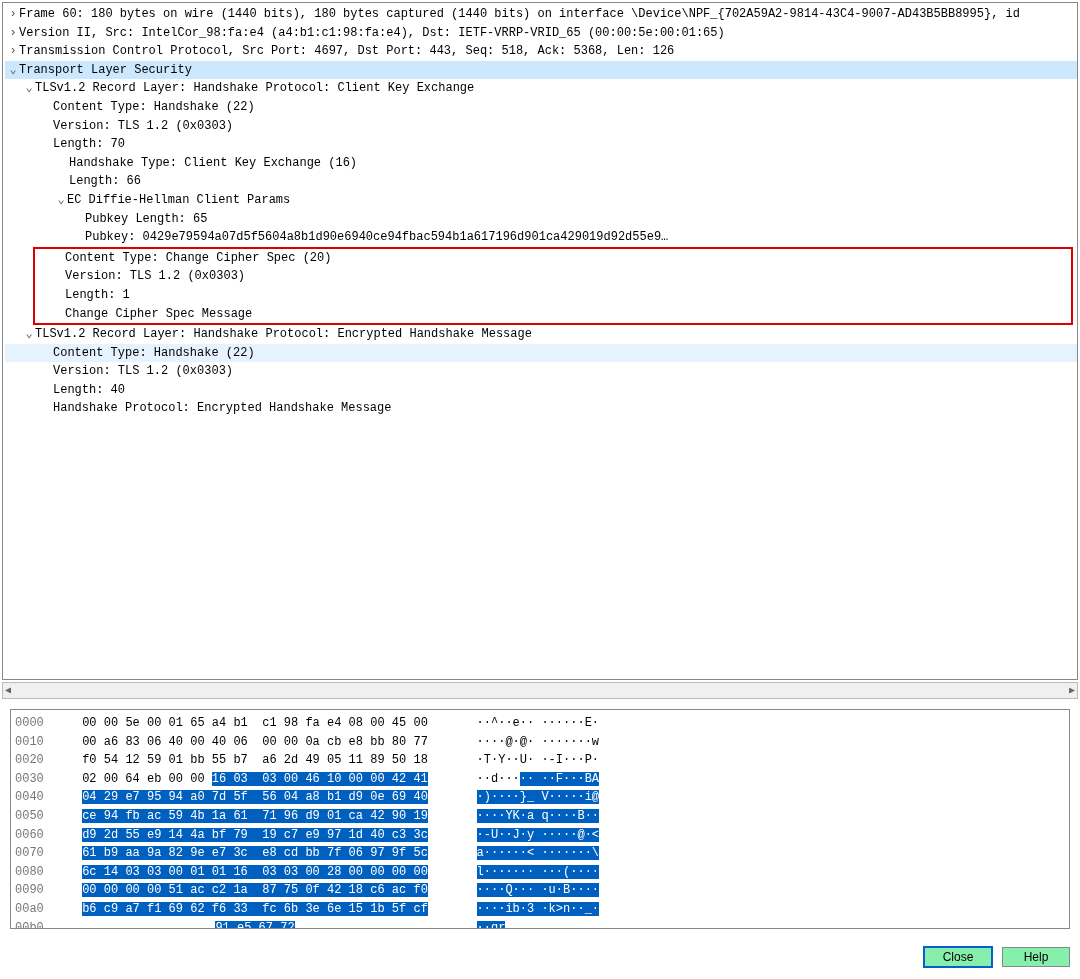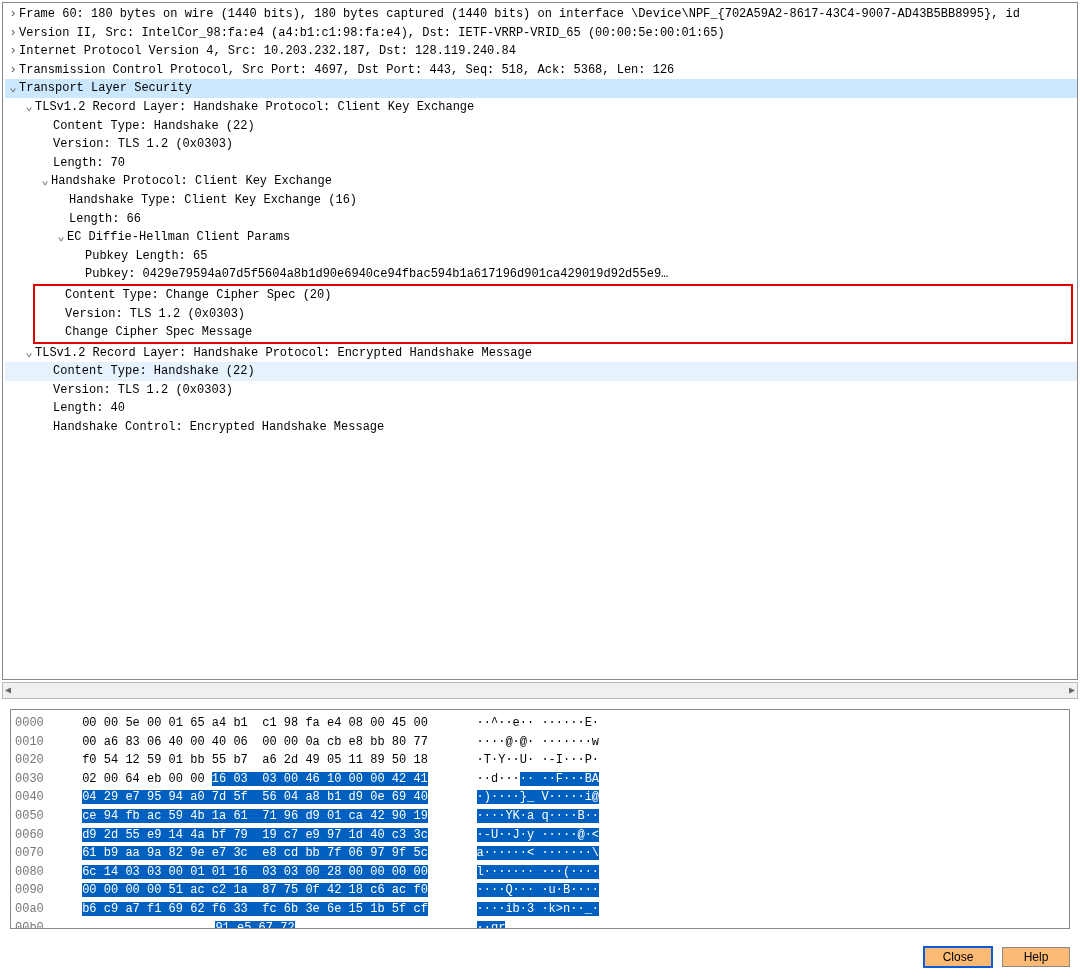--- a/index.html
+++ b/index.html
@@ -15,54 +15,53 @@
 .hex-pane { border: 1px solid #888; margin: 10px; padding: 4px; height: 220px; overflow: auto; white-space: pre; font-family: Consolas, "Courier New", monospace; background: #fff; }
 .hexline { display: flex; }
 .offset { color: #777; width: 40px; }
 .hexbytes { width: 400px; text-align: center; }
 .ascii { width: 190px; }
 .hilite { background: #0060c0; color: #fff; }
 .scroll-h { height: 17px; border: 1px solid #bbb; background: #f0f0f0; margin: 2px; position: relative; }
 .scroll-h::before { content: "\25C0"; position: absolute; left: 2px; top: 0; font-size: 10px; color: #666; }
 .scroll-h::after { content: "\25B6"; position: absolute; right: 2px; top: 0; font-size: 10px; color: #666; }
 .footer { display: flex; justify-content: flex-end; gap: 10px; padding: 8px 10px 6px; }
-.btn { font-family: "Segoe UI", Arial, sans-serif; font-size: 12px; padding: 2px 0; width: 68px; background: #fdba74; border: 1px solid #888; text-align: center; cursor: pointer; }
+.btn { font-family: "Segoe UI", Arial, sans-serif; font-size: 12px; padding: 2px 0; width: 68px; background: #86efac; border: 1px solid #888; text-align: center; cursor: pointer; }
 .btn:focus, .btn.primary { outline: 2px solid #0a5bd6; outline-offset: -1px; }
 </style>
 </head>
 <body>
 
 <div class="tree-pane">
-  <div class="row"><span class="caret">›</span><span class="row-content">Frame 60: 180 bytes on wire (1440 bits), 180 bytes captured (1440 bits) on interface \Device\NPF_{702A59A2-8617-43C4-9007-AD43B5BB8995}, id</span></div>
+  <div class="row"><span class="caret">›</span><span class="row-content">Frame 60: 180 bytes on wire (1440 bits), 180 bytes captured (1440 bits) on interface \Device\NPF_{702A59A2-9814-43C4-9007-AD43B5BB8995}, id</span></div>
   <div class="row"><span class="caret">›</span><span class="row-content">Version II, Src: IntelCor_98:fa:e4 (a4:b1:c1:98:fa:e4), Dst: IETF-VRRP-VRID_65 (00:00:5e:00:01:65)</span></div>
-  <div class="row"><span class="caret">›</span><span class="row-content">Internet Protocol Version 4, Src: 10.203.232.187, Dst: 128.119.240.84</span></div>
   <div class="row"><span class="caret">›</span><span class="row-content">Transmission Control Protocol, Src Port: 4697, Dst Port: 443, Seq: 518, Ack: 5368, Len: 126</span></div>
   <div class="row sel"><span class="caret">⌄</span><span class="row-content">Transport Layer Security</span></div>
   <div class="row" style="padding-left:18px"><span class="caret">⌄</span><span class="row-content">TLSv1.2 Record Layer: Handshake Protocol: Client Key Exchange</span></div>
   <div class="row" style="padding-left:48px"><span class="row-content">Content Type: Handshake (22)</span></div>
   <div class="row" style="padding-left:48px"><span class="row-content">Version: TLS 1.2 (0x0303)</span></div>
   <div class="row" style="padding-left:48px"><span class="row-content">Length: 70</span></div>
-  <div class="row" style="padding-left:34px"><span class="caret">⌄</span><span class="row-content">Handshake Protocol: Client Key Exchange</span></div>
   <div class="row" style="padding-left:64px"><span class="row-content">Handshake Type: Client Key Exchange (16)</span></div>
   <div class="row" style="padding-left:64px"><span class="row-content">Length: 66</span></div>
   <div class="row" style="padding-left:50px"><span class="caret">⌄</span><span class="row-content">EC Diffie-Hellman Client Params</span></div>
   <div class="row" style="padding-left:80px"><span class="row-content">Pubkey Length: 65</span></div>
   <div class="row" style="padding-left:80px"><span class="row-content">Pubkey: 0429e79594a07d5f5604a8b1d90e6940ce94fbac594b1a617196d901ca429019d92d55e9…</span></div>
 
   <div class="redbox">
     <div class="row" style="padding-left:30px"><span class="row-content">Content Type: Change Cipher Spec (20)</span></div>
     <div class="row" style="padding-left:30px"><span class="row-content">Version: TLS 1.2 (0x0303)</span></div>
+    <div class="row" style="padding-left:30px"><span class="row-content">Length: 1</span></div>
     <div class="row" style="padding-left:30px"><span class="row-content">Change Cipher Spec Message</span></div>
   </div>
 
   <div class="row" style="padding-left:18px"><span class="caret">⌄</span><span class="row-content">TLSv1.2 Record Layer: Handshake Protocol: Encrypted Handshake Message</span></div>
   <div class="row hov" style="padding-left:48px"><span class="row-content">Content Type: Handshake (22)</span></div>
   <div class="row" style="padding-left:48px"><span class="row-content">Version: TLS 1.2 (0x0303)</span></div>
   <div class="row" style="padding-left:48px"><span class="row-content">Length: 40</span></div>
-  <div class="row" style="padding-left:48px"><span class="row-content">Handshake Control: Encrypted Handshake Message</span></div>
+  <div class="row" style="padding-left:48px"><span class="row-content">Handshake Protocol: Encrypted Handshake Message</span></div>
 </div>
 
 <div class="scroll-h"></div>
 
 <div class="hex-pane" id="hex"><div class="hexline"><span class="offset">0000</span><span class="hexbytes"><span>00 00 5e 00 01 65 a4 b1  c1 98 fa e4 08 00 45 00</span></span><span>   </span><span class="ascii"><span>··^··e·· ······E·</span></span></div><div class="hexline"><span class="offset">0010</span><span class="hexbytes"><span>00 a6 83 06 40 00 40 06  00 00 0a cb e8 bb 80 77</span></span><span>   </span><span class="ascii"><span>····@·@· ·······w</span></span></div><div class="hexline"><span class="offset">0020</span><span class="hexbytes"><span>f0 54 12 59 01 bb 55 b7  a6 2d 49 05 11 89 50 18</span></span><span>   </span><span class="ascii"><span>·T·Y··U· ·-I···P·</span></span></div><div class="hexline"><span class="offset">0030</span><span class="hexbytes"><span>02 00 64 eb 00 00 </span><span class="hilite">16 03  03 00 46 10 00 00 42 41</span></span><span>   </span><span class="ascii"><span>··d···</span><span class="hilite">·· ··F···BA</span></span></div><div class="hexline"><span class="offset">0040</span><span class="hexbytes"><span class="hilite">04 29 e7 95 94 a0 7d 5f  56 04 a8 b1 d9 0e 69 40</span></span><span>   </span><span class="ascii"><span class="hilite">·)····}_ V·····i@</span></span></div><div class="hexline"><span class="offset">0050</span><span class="hexbytes"><span class="hilite">ce 94 fb ac 59 4b 1a 61  71 96 d9 01 ca 42 90 19</span></span><span>   </span><span class="ascii"><span class="hilite">····YK·a q····B··</span></span></div><div class="hexline"><span class="offset">0060</span><span class="hexbytes"><span class="hilite">d9 2d 55 e9 14 4a bf 79  19 c7 e9 97 1d 40 c3 3c</span></span><span>   </span><span class="ascii"><span class="hilite">·-U··J·y ·····@·&lt;</span></span></div><div class="hexline"><span class="offset">0070</span><span class="hexbytes"><span class="hilite">61 b9 aa 9a 82 9e e7 3c  e8 cd bb 7f 06 97 9f 5c</span></span><span>   </span><span class="ascii"><span class="hilite">a······&lt; ·······\</span></span></div><div class="hexline"><span class="offset">0080</span><span class="hexbytes"><span class="hilite">6c 14 03 03 00 01 01 16  03 03 00 28 00 00 00 00</span></span><span>   </span><span class="ascii"><span class="hilite">l······· ···(····</span></span></div><div class="hexline"><span class="offset">0090</span><span class="hexbytes"><span class="hilite">00 00 00 00 51 ac c2 1a  87 75 0f 42 18 c6 ac f0</span></span><span>   </span><span class="ascii"><span class="hilite">····Q··· ·u·B····</span></span></div><div class="hexline"><span class="offset">00a0</span><span class="hexbytes"><span class="hilite">b6 c9 a7 f1 69 62 f6 33  fc 6b 3e 6e 15 1b 5f cf</span></span><span>   </span><span class="ascii"><span class="hilite">····ib·3 ·k&gt;n··_·</span></span></div><div class="hexline"><span class="offset">00b0</span><span class="hexbytes"><span class="hilite">91 e5 67 72</span></span><span>   </span><span class="ascii"><span class="hilite">··gr</span></span></div></div>
 
 <div class="footer">
   <button class="btn primary">Close</button>
   <button class="btn">Help</button>
 </div>

